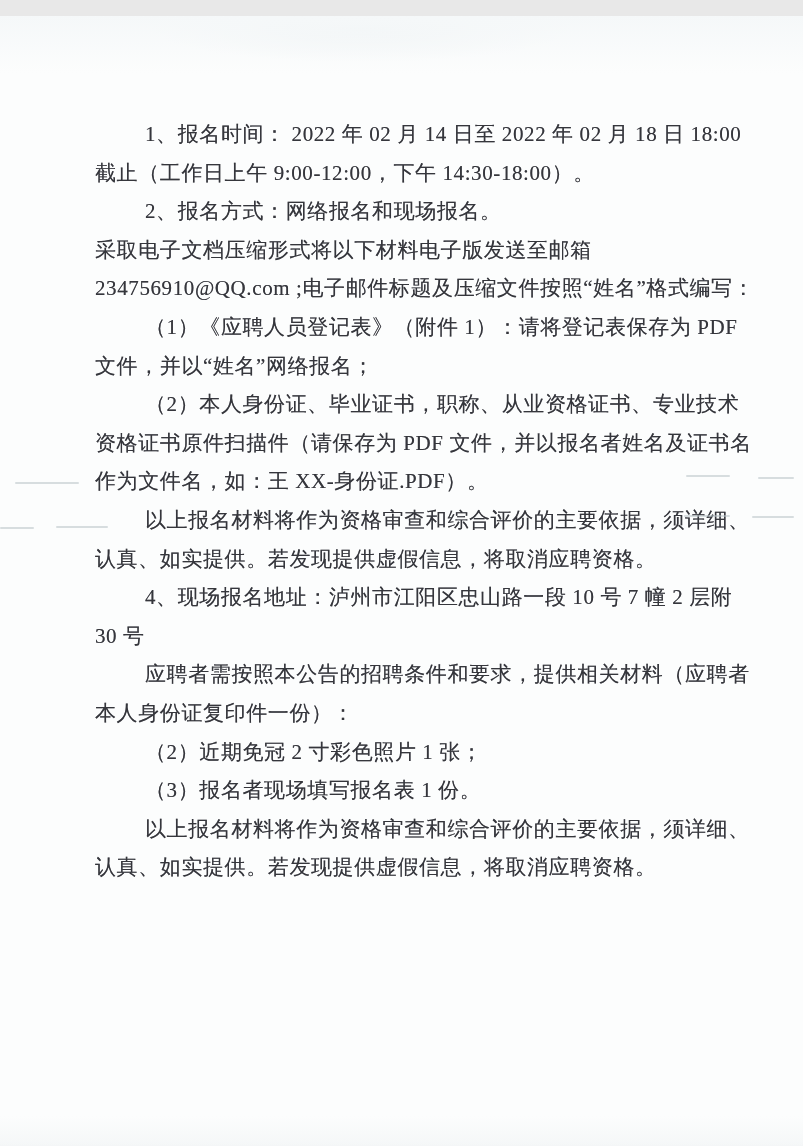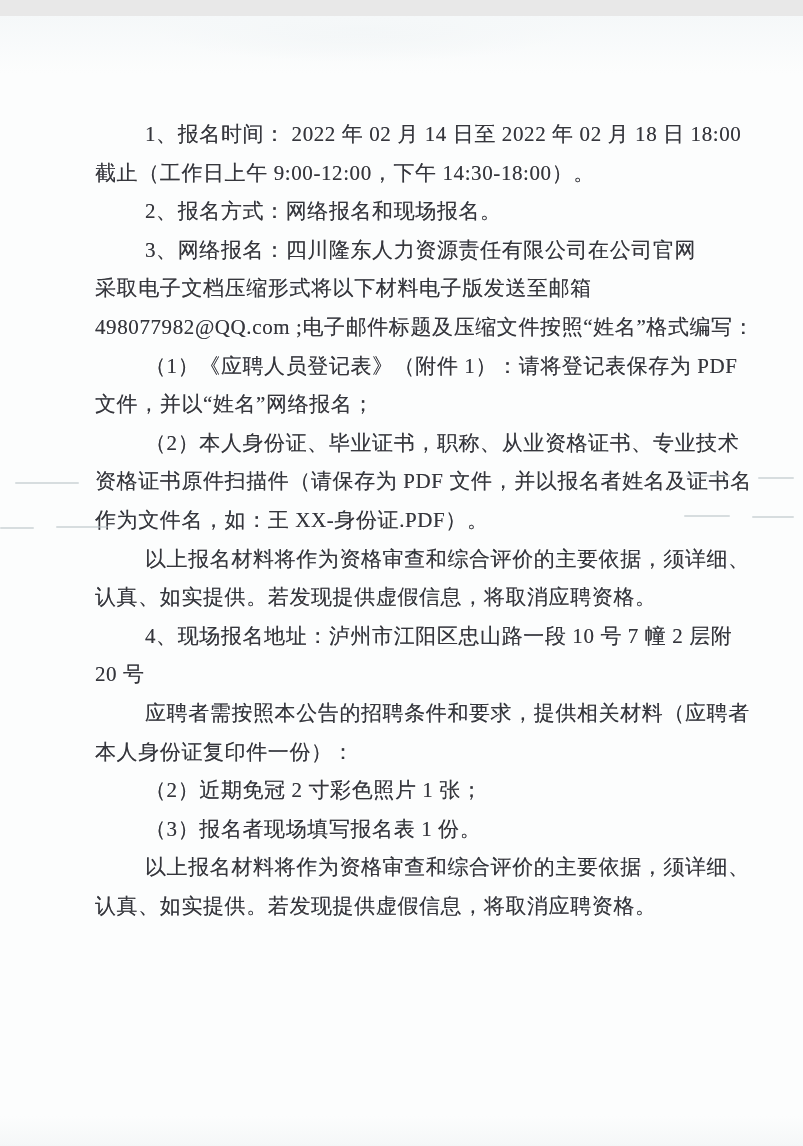--- a/index.html
+++ b/index.html
@@ -66,32 +66,31 @@
   }
 </style>
 </head>
 <body>
 
 <div class="page">
   <div class="doc-body" id="doc-lines">
       <div class="line indent">1、报名时间：  2022 年 02 月 14 日至 2022 年 02 月 18 日 18:00</div>
       <div class="line">截止（工作日上午 9:00-12:00，下午 14:30-18:00）。</div>
       <div class="line indent">2、报名方式：网络报名和现场报名。</div>
-      <div class="line indent">3、网络报名：四川隆东人力资源责任有限公司在公司官网</div>
       <div class="line">采取电子文档压缩形式将以下材料电子版发送至邮箱</div>
-      <div class="line">498077982@QQ.com ;电子邮件标题及压缩文件按照“姓名”格式编写：</div>
+      <div class="line">234756910@QQ.com ;电子邮件标题及压缩文件按照“姓名”格式编写：</div>
       <div class="line indent">（1）《应聘人员登记表》（附件 1）：请将登记表保存为 PDF</div>
       <div class="line">文件，并以“姓名”网络报名；</div>
       <div class="line indent">（2）本人身份证、毕业证书，职称、从业资格证书、专业技术</div>
       <div class="line">资格证书原件扫描件（请保存为 PDF 文件，并以报名者姓名及证书名</div>
       <div class="line">作为文件名，如：王 XX-身份证.PDF）。</div>
       <div class="line indent">以上报名材料将作为资格审查和综合评价的主要依据，须详细、</div>
       <div class="line">认真、如实提供。若发现提供虚假信息，将取消应聘资格。</div>
       <div class="line indent">4、现场报名地址：泸州市江阳区忠山路一段 10 号 7 幢 2 层附</div>
-      <div class="line">20 号</div>
+      <div class="line">30 号</div>
       <div class="line indent">应聘者需按照本公告的招聘条件和要求，提供相关材料（应聘者</div>
       <div class="line">本人身份证复印件一份）：</div>
       <div class="line indent">（2）近期免冠 2 寸彩色照片 1 张；</div>
       <div class="line indent">（3）报名者现场填写报名表 1 份。</div>
       <div class="line indent">以上报名材料将作为资格审查和综合评价的主要依据，须详细、</div>
       <div class="line">认真、如实提供。若发现提供虚假信息，将取消应聘资格。</div>
     </div>
 
   <div class="artifact a1"></div>
   <div class="artifact a2"></div>

